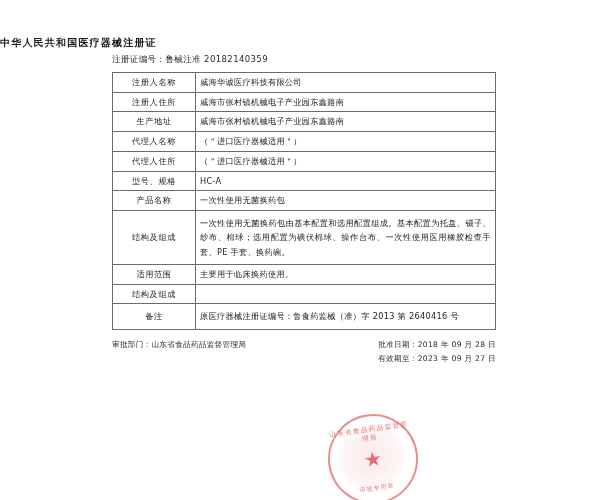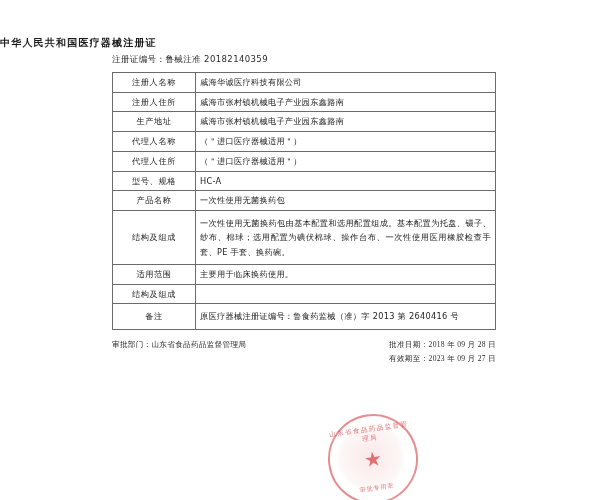--- a/index.html
+++ b/index.html
@@ -71,21 +71,20 @@
     text-align: justify;
   }
   .footer {
     margin-top: 6px;
     margin-left: 112px;
     width: 384px;
     position: relative;
     font-size: 7.6px;
     color: #2a2a2a;
     height: 60px;
-    font-family: Liberation Serif, serif;
   }
   .footer .left {
     position: absolute;
     left: 0;
     top: 2px;
     line-height: 1.9;
     letter-spacing: 0.3px;
   }
   .footer .right {
     position: absolute;

